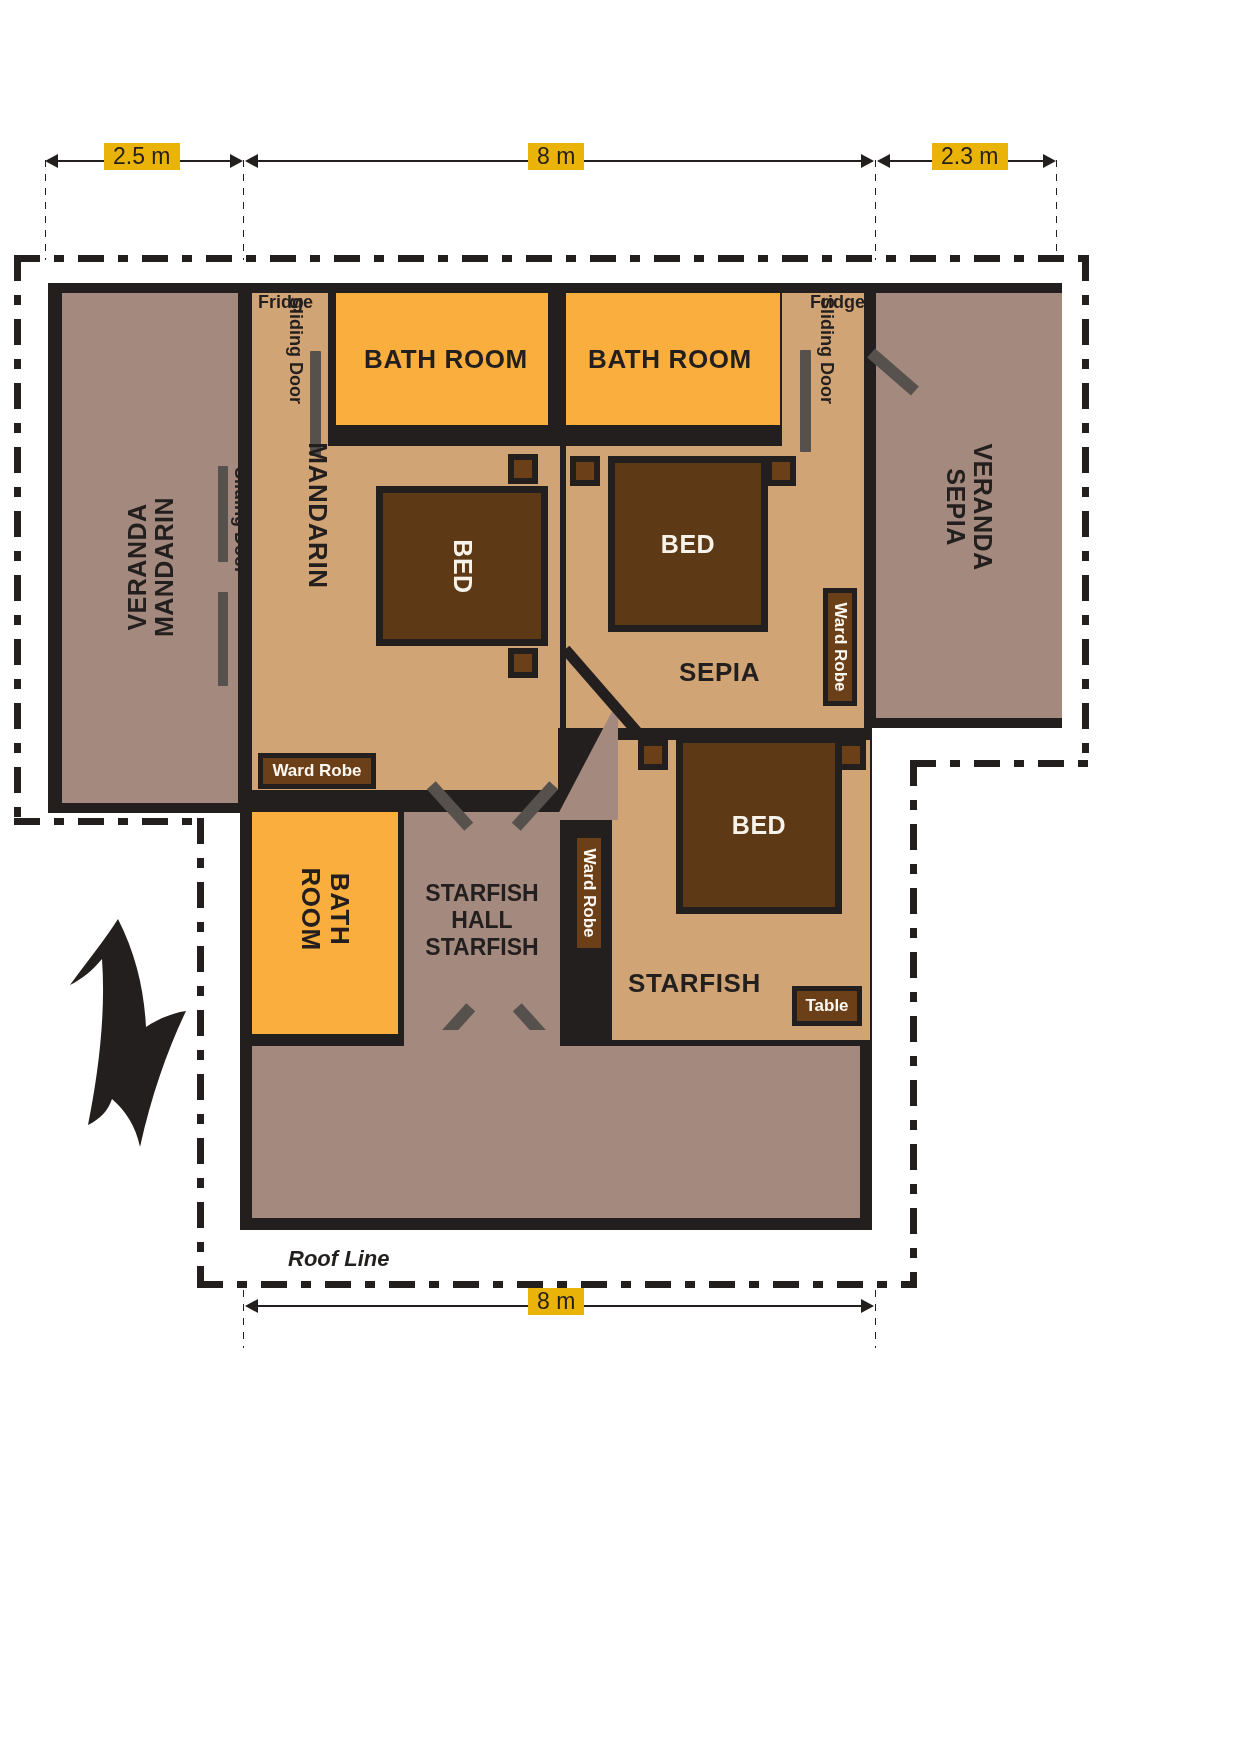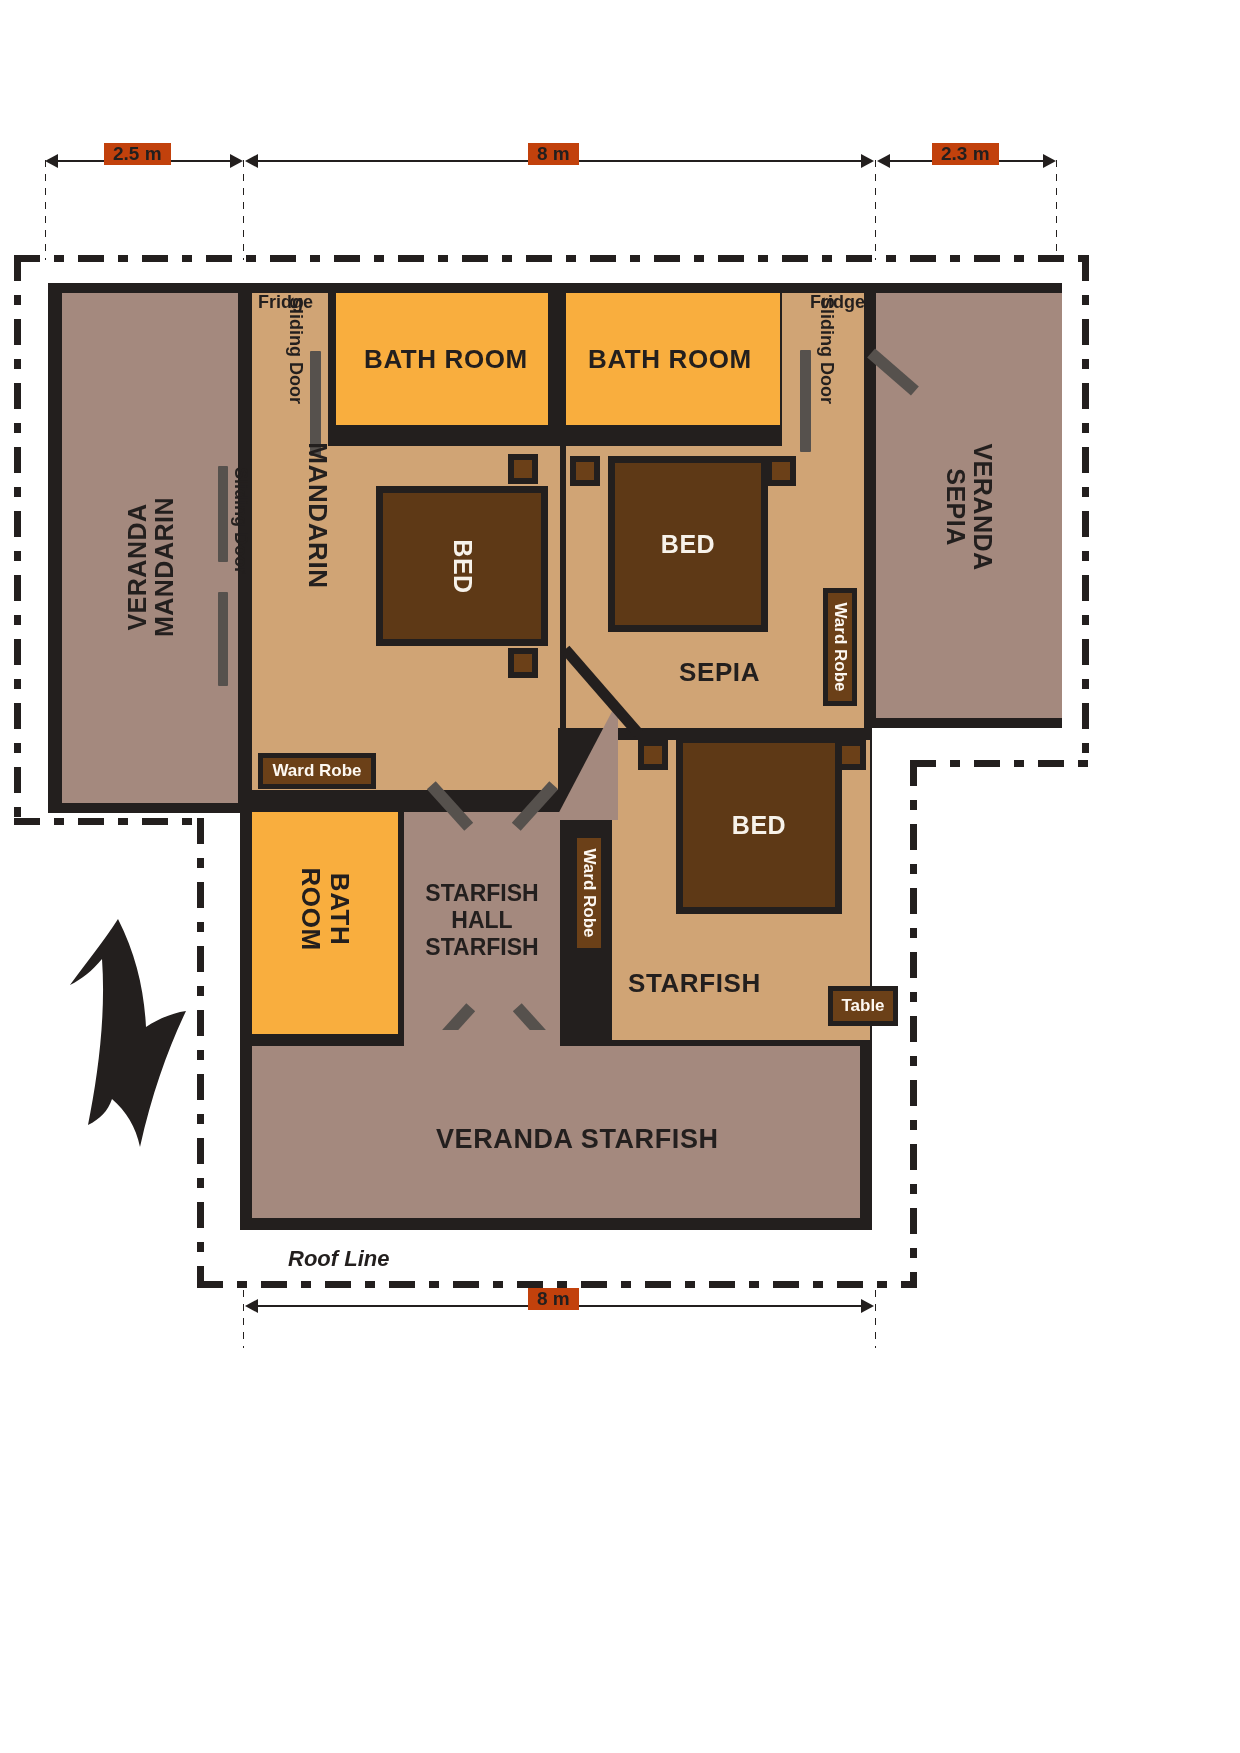--- a/index.html
+++ b/index.html
@@ -51,21 +51,21 @@
   .lbl-hall{font-size:23px;line-height:1.18;text-align:center;}
 
   
   .dimline{position:absolute;height:2px;background:#231f1e;}
   .dimtick{position:absolute;width:1px;
      background:repeating-linear-gradient(to bottom,#231f1e 0 7px,transparent 7px 14px);}
   .arrowL,.arrowR{position:absolute;width:0;height:0;
      border-top:7px solid transparent;border-bottom:7px solid transparent;}
   .arrowL{border-right:13px solid #231f1e;}
   .arrowR{border-left:13px solid #231f1e;}
-  .dimtxt{position:absolute;font-weight:bold;font-size:19px;background:#c2410c;padding:0 9px;}
+  .dimtxt{position:absolute;font-weight:normal;font-size:23px;background:#eab308;padding:0 9px;}
 
   .viewtxt{position:absolute;text-align:center;font-weight:bold;font-size:27px;
      line-height:1.32;color:#231f1e;}
   .roofname{position:absolute;font-weight:bold;font-size:22px;color:#231f1e;}
 </style>
 </head>
 <body>
 
 <div class="stage">
 
@@ -179,21 +179,21 @@
   </div>
   <div class="abs nstand" style="left:638px;top:740px;width:30px;height:30px;"></div>
   <div class="abs nstand" style="left:836px;top:740px;width:30px;height:30px;"></div>
 
   <div class="lbl lbl-room" style="left:628px;top:968px;">STARFISH</div>
 
   <div class="abs wrobe" style="left:572px;top:833px;width:34px;height:120px;">
     <span class="rot90">Ward Robe</span>
   </div>
 
-  <div class="abs tablebox" style="left:792px;top:986px;width:70px;height:40px;margin-left:36px;">
+  <div class="abs tablebox" style="left:792px;top:986px;width:70px;height:40px;">
     <span>Table</span>
   </div>
 
   <div class="abs floor-bath" style="left:252px;top:812px;width:146px;height:222px;"></div>
   <div class="lbl lbl-bath rot90" style="left:250px;top:880px;width:150px;text-align:center;line-height:1.12;">
     <div>BATH</div>
     <div>ROOM</div>
   </div>
 
   <div class="abs floor-veranda" style="left:404px;top:812px;width:156px;height:230px;"></div>
@@ -209,21 +209,20 @@
   <div class="lbl lbl-room" style="left:412px;top:1032px;font-size:24px;">STARFISH</div>
 
   <div class="abs wallblock" style="left:546px;top:686px;width:112px;height:11px;transform:rotate(49deg);"></div>
 
   <div class="abs swing" style="left:422px;top:800px;width:56px;height:12px;transform:rotate(48deg);"></div>
   <div class="abs swing" style="left:507px;top:800px;width:56px;height:12px;transform:rotate(-48deg);"></div>
   <div class="abs swing" style="left:424px;top:1022px;width:56px;height:12px;transform:rotate(-48deg);"></div>
   <div class="abs swing" style="left:508px;top:1022px;width:56px;height:12px;transform:rotate(48deg);"></div>
 
   <div class="abs floor-veranda" style="left:252px;top:1046px;width:608px;height:172px;"></div>
-  <div class="lbl lbl-room" style="left:436px;top:1124px;font-size:27px;">VERANDA STARFISH</div>
 
   <div class="abs floor-veranda" style="left:404px;top:1030px;width:156px;height:24px;"></div>
 
   <div class="roofname" style="left:288px;top:1246px;font-style:italic;">Roof Line</div>
 
   <div>
     <div class="dimtick abs" style="left:243px;top:1290px;height:58px;"></div>
     <div class="dimtick abs" style="left:875px;top:1290px;height:58px;"></div>
     <div class="dimline" style="left:252px;top:1305px;width:616px;"></div>
     <div class="arrowL" style="left:245px;top:1299px;"></div>

